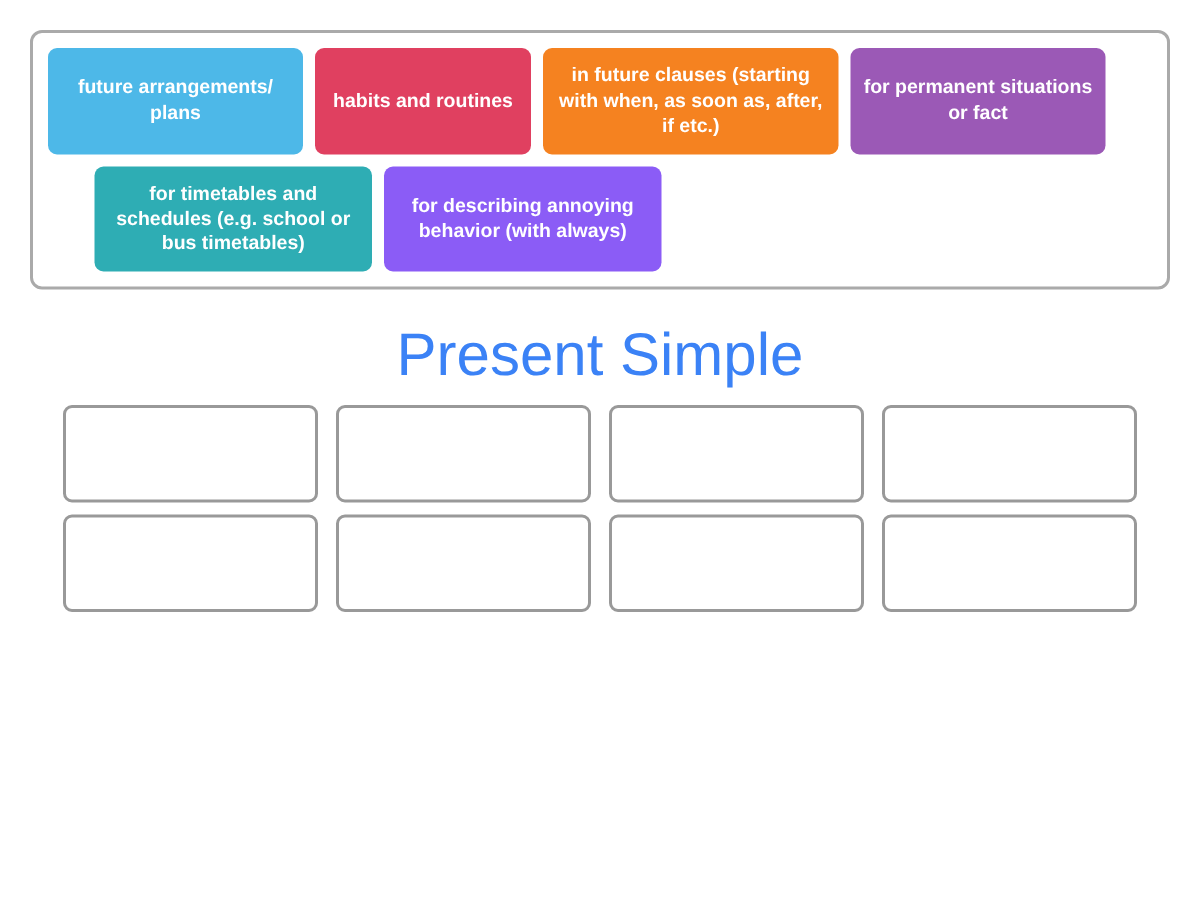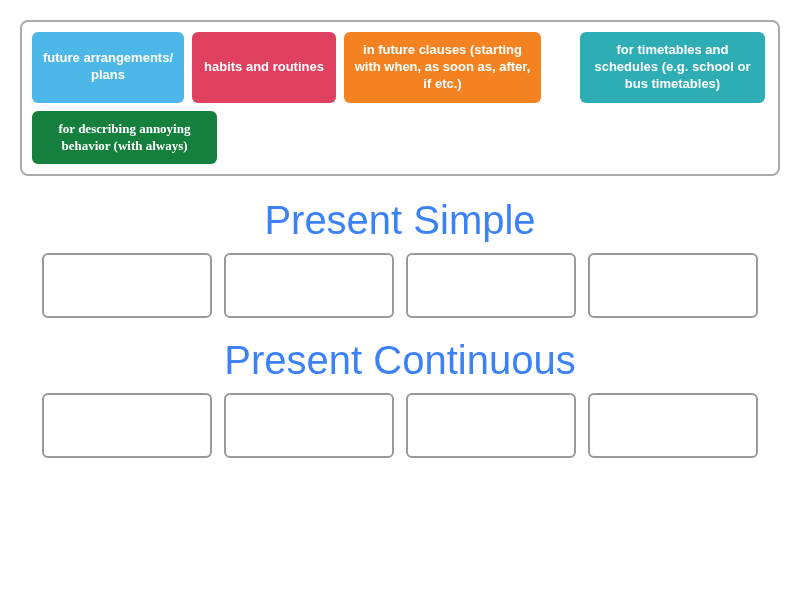--- a/index.html
+++ b/index.html
@@ -45,21 +45,21 @@
       padding: 10px 8px;
       cursor: grab;
       display: flex;
       align-items: center;
       justify-content: center;
       line-height: 1.3;
     }
 
     .card-blue {
       background-color: #4db8e8;
-      width: 152px;
+      width: 170px;
     }
 
     .card-red {
       background-color: #e04060;
       width: 144px;
     }
 
     .card-orange {
       background-color: #f58220;
       width: 197px;
@@ -75,23 +75,22 @@
       width: 170px;
     }
 
     .card-teal {
       background-color: #2eadb4;
       width: 185px;
       margin-left: 31px;
     }
 
     .card-lime {
-      background-color: #15803d;
+      background-color: #8b5cf6;
       width: 185px;
-      font-family: Liberation Serif, serif;
     }
 
     
     .section-title {
       font-size: 40px;
       text-align: center;
       color: #3b82f6;
       margin: 12px 0 10px 0;
       font-weight: normal;
     }
@@ -120,40 +119,42 @@
   <div class="cards-area">
     <div class="card card-blue">
       future arrangements/ plans
     </div>
     <div class="card card-red">
       habits and routines
     </div>
     <div class="card card-orange">
       in future clauses (starting with when, as soon as, after, if etc.)
     </div>
+    <div class="card card-purple">
+      for permanent situations or fact
+    </div>
     <div class="card card-teal">
       for timetables and schedules (e.g. school or bus timetables)
     </div>
     <div class="card card-lime">
       for describing annoying behavior (with always)
     </div>
   </div>
 
   <div class="section">
     <div class="section-title">Present Simple</div>
     <div class="drop-row">
       <div class="drop-zone"></div>
       <div class="drop-zone"></div>
       <div class="drop-zone"></div>
       <div class="drop-zone"></div>
     </div>
   </div>
 
   <div class="section">
-    <div class="section-title">Present Continuous</div>
     <div class="drop-row">
       <div class="drop-zone"></div>
       <div class="drop-zone"></div>
       <div class="drop-zone"></div>
       <div class="drop-zone"></div>
     </div>
   </div>
 
 </div>
 

